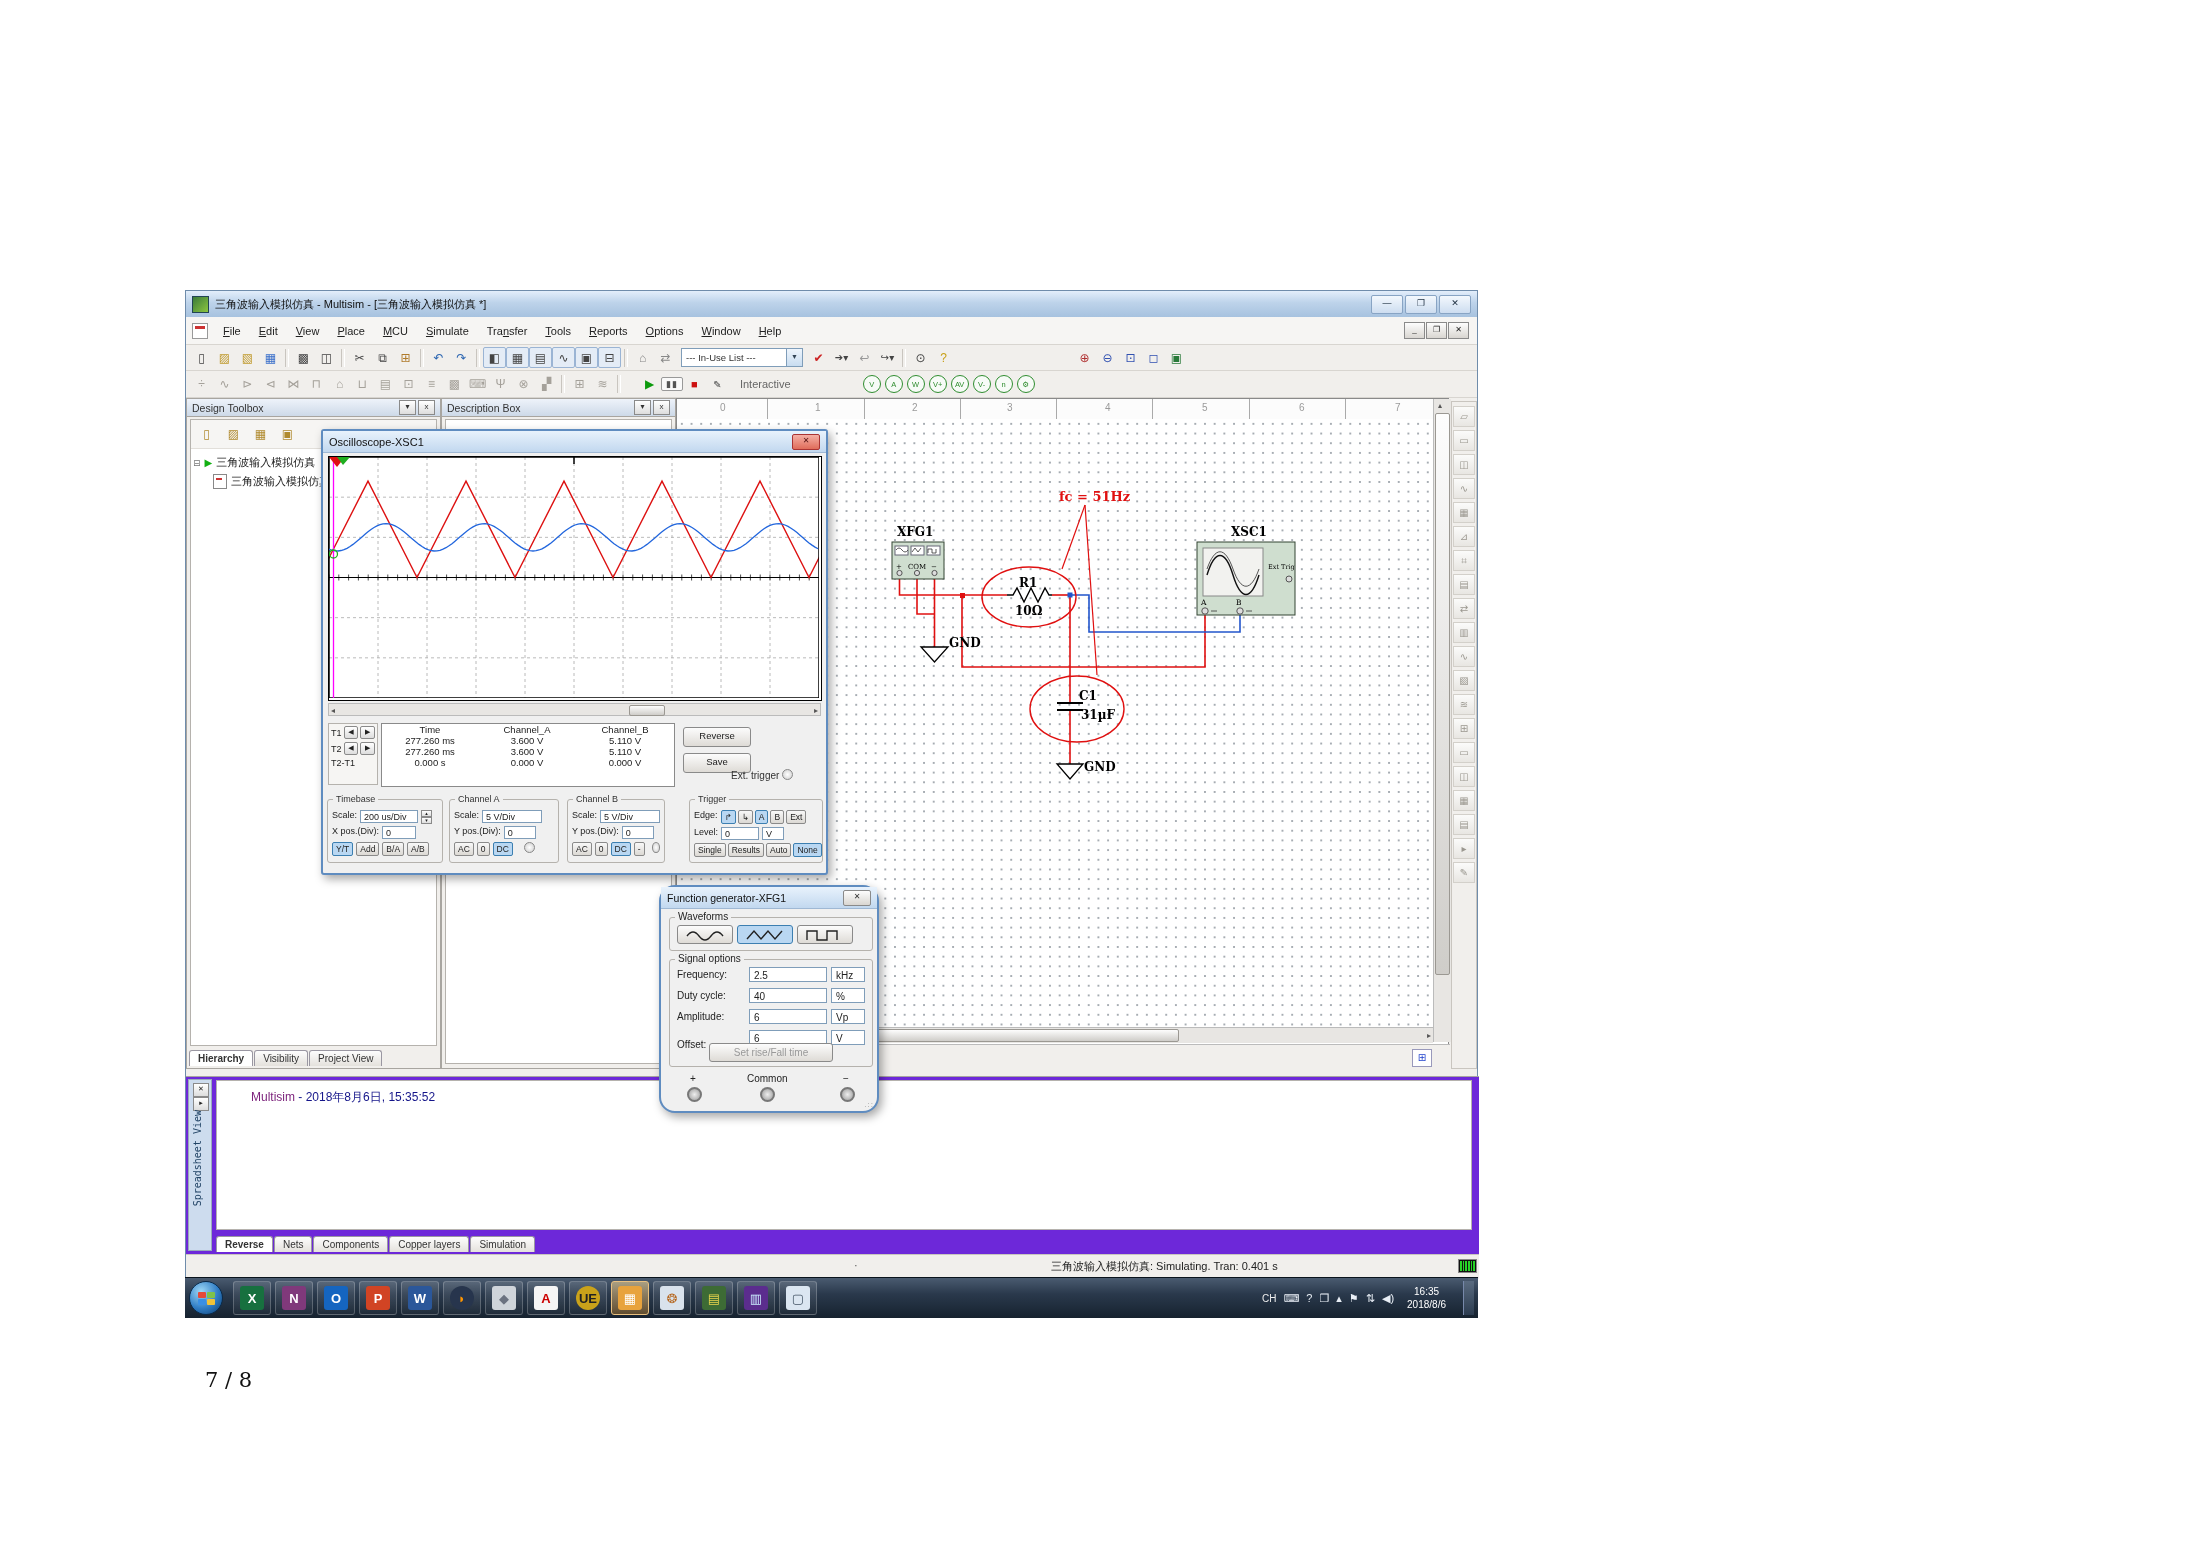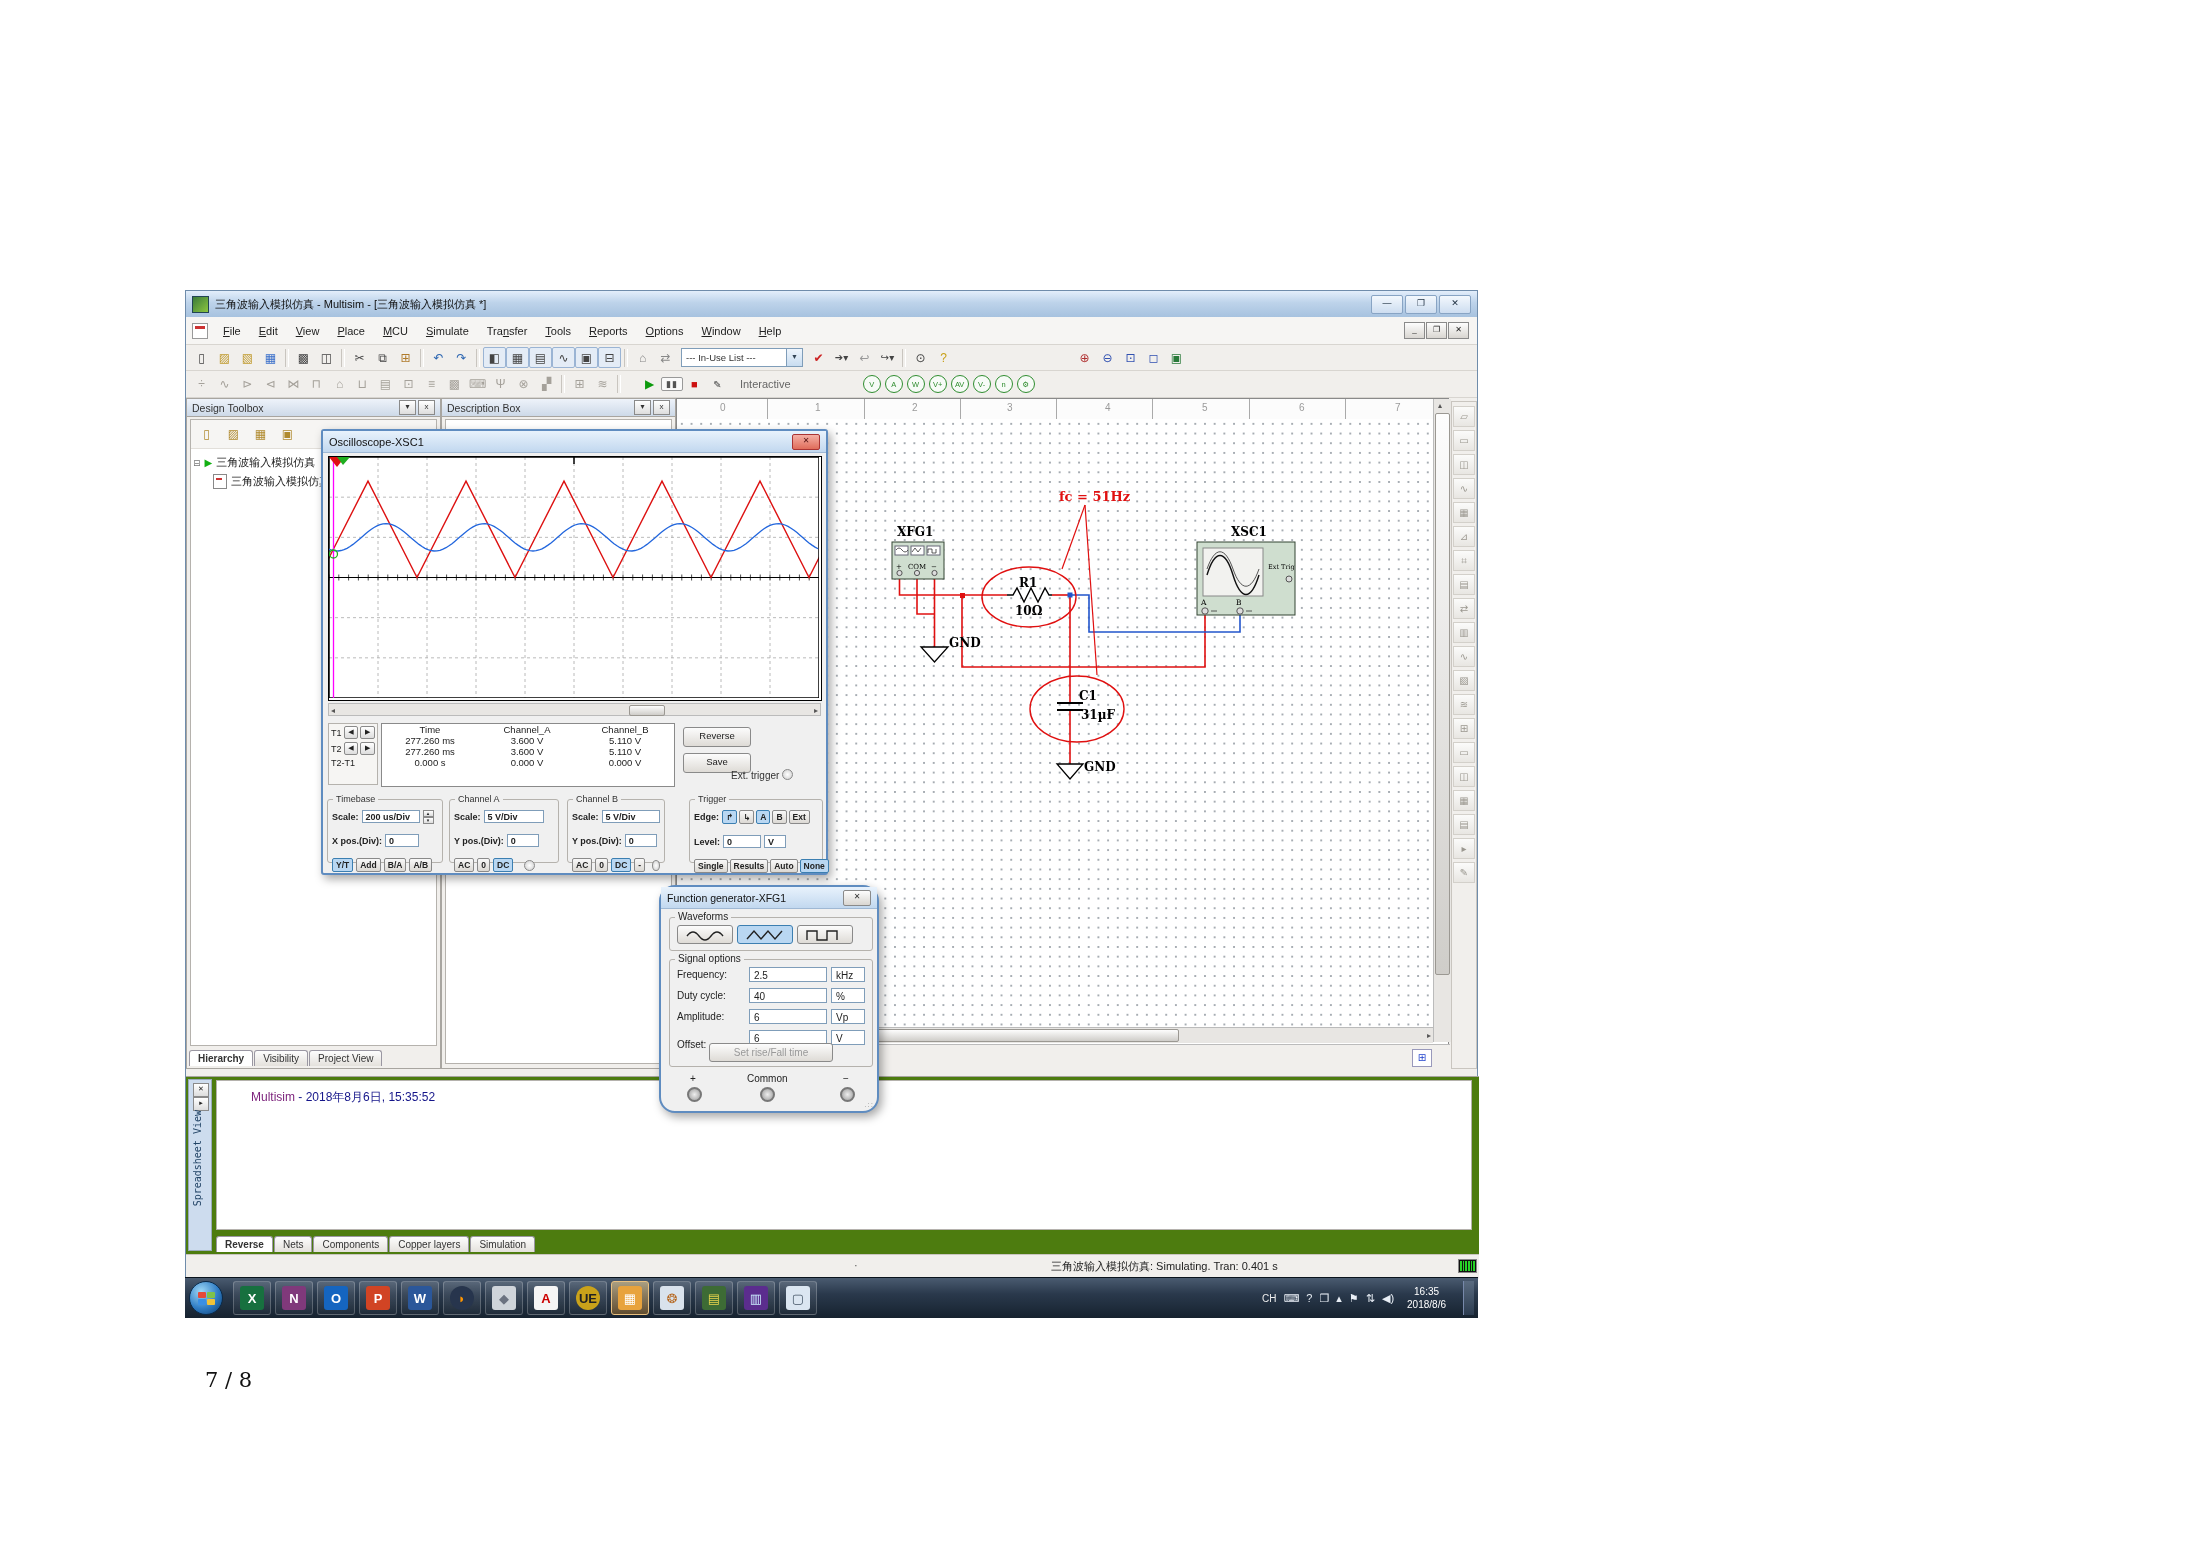--- a/index.html
+++ b/index.html
@@ -81,36 +81,36 @@
   .cbtn{width:13px;height:11px;border:1px solid #8a8a8a;background:linear-gradient(#fff,#ddd);font-size:7px;line-height:9px;text-align:center;border-radius:2px;}
   #readout{position:absolute;left:58px;top:292px;width:292px;height:62px;background:#fff;border:1px solid #8a8a8a;font-size:9.5px;}
   .rrow{display:flex;}
   .rrow span{display:block;text-align:center;}
   .rc1{width:96px;} .rc2{width:98px;} .rc3{width:98px;}
   #scope .sidebtn{position:absolute;left:360px;width:66px;height:18px;border:1px solid #8a8a8a;border-radius:3px;background:linear-gradient(#fcfcfc,#dedbd6);text-align:center;font-size:9.5px;line-height:16px;}
   .exttrig{position:absolute;left:408px;top:338px;font-size:10px;color:#333;}
   .radio{display:inline-block;width:9px;height:9px;border:1px solid #888;border-radius:50%;background:radial-gradient(#fff,#ccc);vertical-align:-1px;}
   .grp{position:absolute;border:1px solid #b5b2ad;border-radius:3px;height:64px;box-sizing:border-box;padding:10px 4px 2px 4px;font-size:9px;}
   .leg{position:absolute;top:-6px;left:5px;background:#f0f0f0;padding:0 3px;font-size:9px;color:#333;}
-  .grow{display:flex;align-items:center;gap:3px;margin-bottom:11px;font-weight:bold;}
+  .grow{display:flex;align-items:flex-start;gap:3px;margin-bottom:3px;}
   .inp{background:#fff;border:1px solid #7f9db9;height:13px;line-height:13px;font-size:9px;padding:0 3px;box-sizing:border-box;}
   .spin{display:inline-flex;flex-direction:column;width:11px;height:13px;}
   .spin i{flex:1;border:1px solid #8a8a8a;background:linear-gradient(#fff,#ddd);font-size:5px;line-height:5px;text-align:center;font-style:normal;}
   .sbtn{border:1px solid #8a8a8a;border-radius:2px;background:linear-gradient(#f8f8f8,#dcd9d4);padding:1px 3px;font-size:8.5px;}
   .sbtn.on{background:#b9d7f2;border-color:#3c7fb1;}
   
   .fgrp{position:absolute;border:1px solid #b5b2ad;border-radius:3px;box-sizing:border-box;}
   .wavebtn{position:absolute;width:54px;height:17px;border:1px solid #8a8a8a;border-radius:3px;background:linear-gradient(#fcfcfc,#dedbd6);display:flex;align-items:center;justify-content:center;}
   .wavebtn.on{background:#b9d7f2;border-color:#3c7fb1;}
   .fglbl{position:absolute;font-size:10px;color:#222;}
   .fgval{position:absolute;background:#fff;border:1px solid #7f9db9;height:15px;line-height:15px;font-size:10px;padding:0 4px;box-sizing:border-box;}
   .term{position:absolute;width:11px;height:11px;border:2px solid #777;border-radius:50%;background:radial-gradient(#eee,#999);}
   .grip{position:absolute;right:3px;bottom:2px;color:#999;font-size:8px;letter-spacing:1px;}
   
-  #ssview{position:absolute;left:0;top:785px;width:1293px;height:178px;background:#4d7c0f;border-top:1px solid #a8a5a0;box-sizing:border-box;}
+  #ssview{position:absolute;left:0;top:785px;width:1293px;height:178px;background:#6d28d9;border-top:1px solid #a8a5a0;box-sizing:border-box;}
   #ssstrip{position:absolute;left:2px;top:2px;width:24px;height:172px;background:#cddcee;border:1px solid #9ab;box-sizing:border-box;}
   #ssstrip .vtxt{position:absolute;left:3px;top:30px;writing-mode:vertical-rl;transform:rotate(180deg);font-family:"DejaVu Sans Mono",monospace;font-size:10px;color:#246;}
   .ssbtn{position:absolute;width:14px;height:12px;border:1px solid #8a8a8a;background:linear-gradient(#fff,#ddd);font-size:7px;line-height:10px;text-align:center;}
   #sscontent{position:absolute;left:30px;top:3px;width:1256px;height:150px;background:#fff;border:1px solid #b5b2ad;box-sizing:border-box;font-size:12px;padding:8px 0 0 34px;}
   #sscontent .m1{color:#7a1f7a;} #sscontent .m2{color:#15158a;}
   #sstabs{position:absolute;left:30px;bottom:2px;display:flex;gap:1px;}
   
   #statusbar{position:absolute;left:0;top:963px;width:1293px;height:24px;background:#f1efec;border-top:1px solid #c9c5bf;font-size:11px;color:#222;}
   #statusbar .dot{position:absolute;left:668px;top:4px;color:#555;}
   #statusbar .msg{position:absolute;left:865px;top:4px;}

